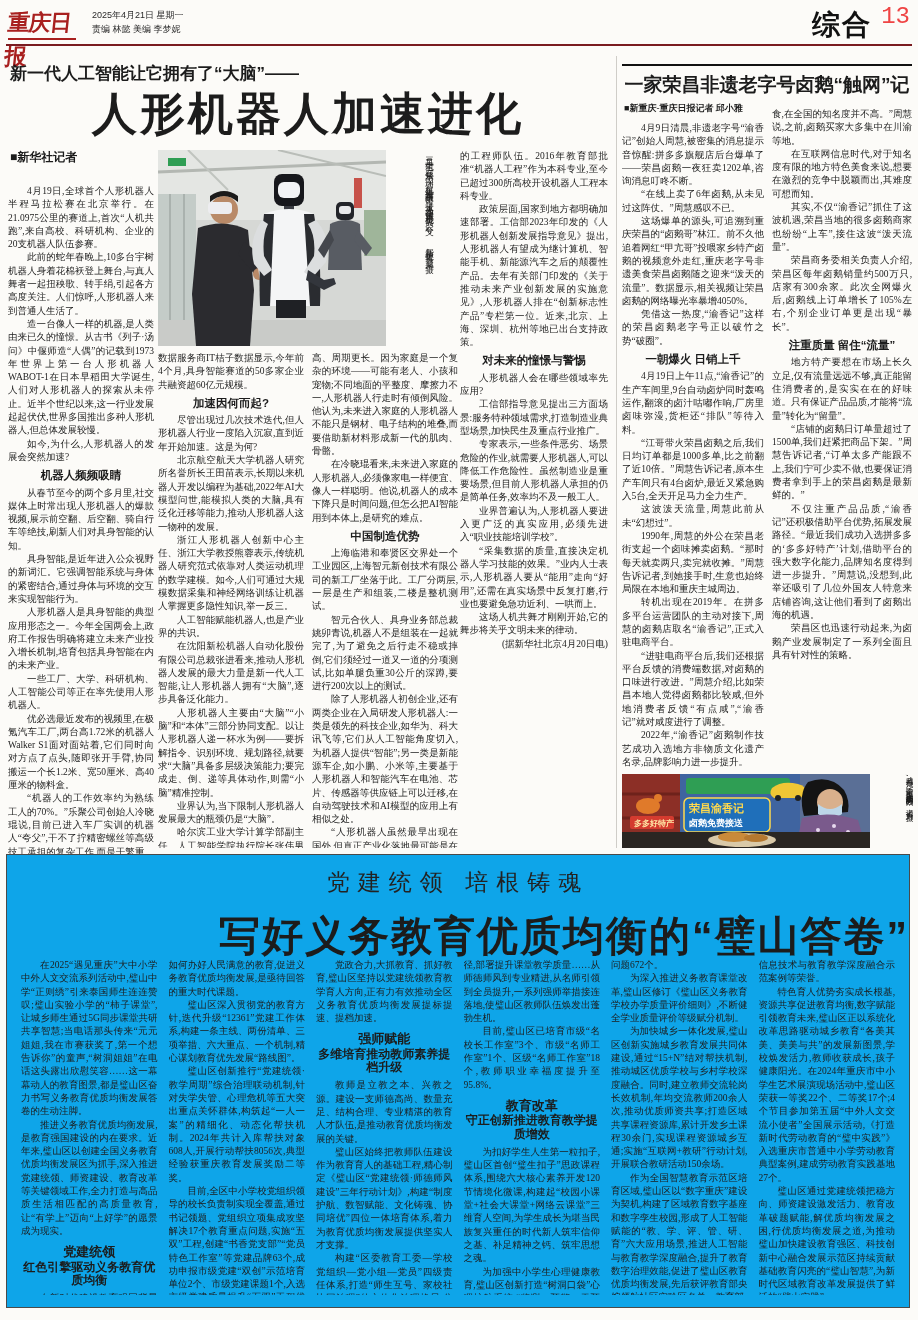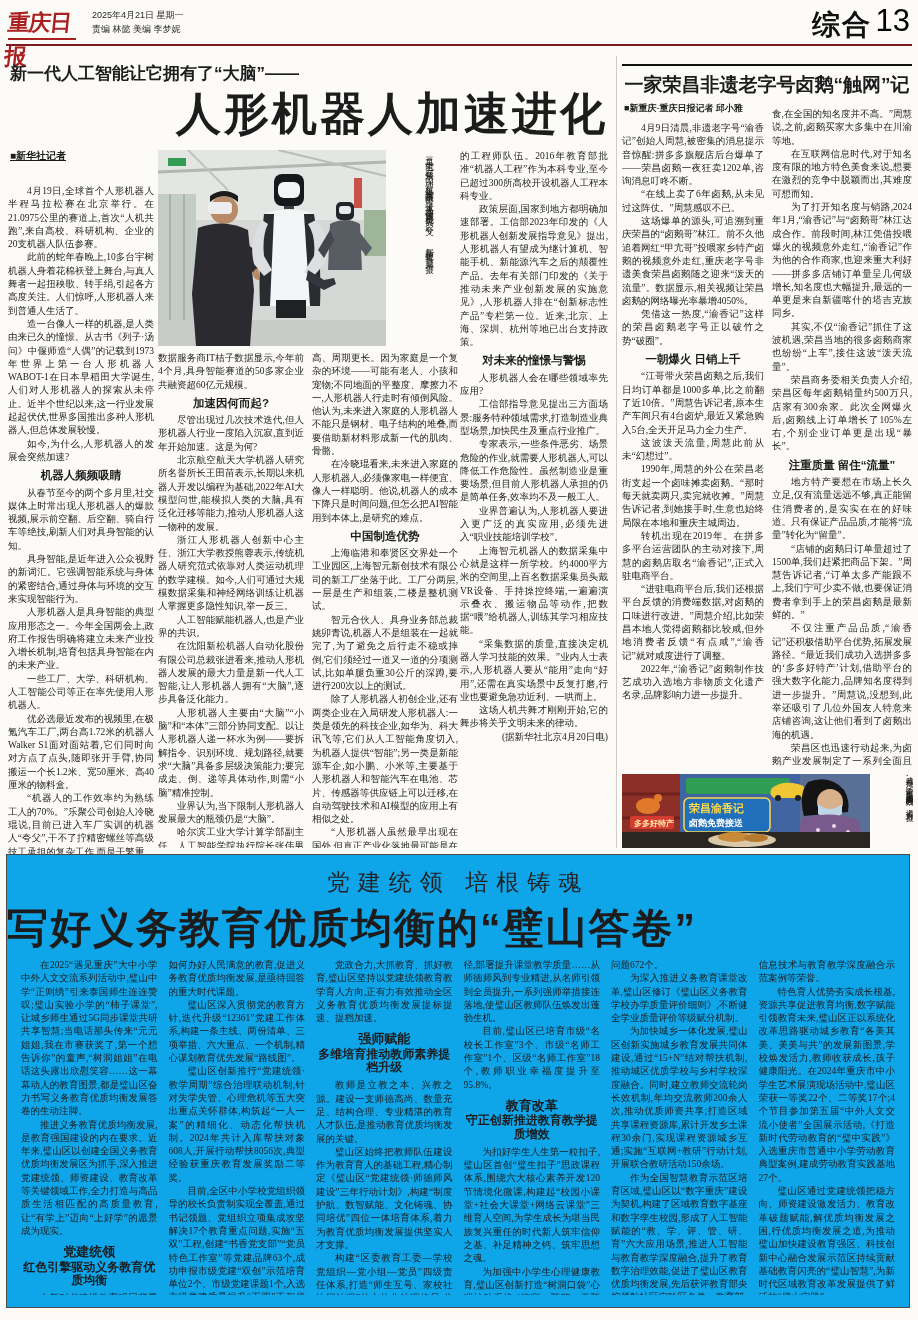--- a/index.html
+++ b/index.html
@@ -7,54 +7,54 @@
         font-family:"Liberation Serif","DejaVu Serif",serif;color:#1c1c1c;}
   
   .masthead{position:absolute;left:8px;top:5px;width:74px;height:36px;color:#a8201f;
             font-family:"DejaVu Serif",serif;font-weight:bold;font-size:22px;letter-spacing:-1px;
             transform:skewX(-6deg);line-height:34px;}
   .masthead-underline{position:absolute;left:8px;top:38px;width:68px;height:2px;background:#a8201f;}
   .dateline{position:absolute;left:92px;top:9px;font-size:9px;color:#2a2a2a;font-family:"Liberation Sans",sans-serif;}
   .staffline{position:absolute;left:92px;top:23px;font-size:9px;color:#2a2a2a;font-family:"Liberation Sans",sans-serif;}
   .section-label{position:absolute;right:46px;top:6px;font-size:28px;font-weight:bold;color:#111;
                  font-family:"Liberation Sans",sans-serif;letter-spacing:2px;}
-  .page-number{position:absolute;right:8px;top:3px;font-size:31px;color:#000000;font-family:Liberation Sans, sans-serif;}
+  .page-number{position:absolute;right:8px;top:3px;font-size:24px;color:#ef4444;font-family:Liberation Mono, monospace;}
   .header-rule{position:absolute;left:6px;top:44px;width:906px;height:2px;background:#7a1b20;}
   
   .col{position:absolute;overflow:hidden;font-size:9.5px;line-height:13.3px;text-align:justify;}
   .para{text-indent:2em;}
   .noind{text-indent:0;}
   .sub{font-weight:bold;text-align:center;font-size:11.5px;margin:5px 0 4px 0;text-indent:0;
        font-family:"Liberation Sans",sans-serif;}
   .sub1{font-weight:bold;text-align:center;font-size:13px;margin:7px 0 2px 0;text-indent:0;
         font-family:"Liberation Sans",sans-serif;}
   .sub2{font-weight:bold;text-align:center;font-size:12px;margin:0 0 5px 0;text-indent:0;
         font-family:"Liberation Sans",sans-serif;}
   .byl{text-align:right;text-indent:0;}
   
   .kicker{position:absolute;left:10px;top:62px;font-size:17px;font-weight:bold;
           font-family:"Liberation Sans",sans-serif;}
-  .main-headline{position:absolute;left:8px;top:84px;width:600px;text-align:right;font-size:45px;
+  .main-headline{position:absolute;left:8px;top:84px;width:600px;text-align:center;font-size:45px;
                  font-weight:bold;letter-spacing:3px;font-family:"Liberation Sans",sans-serif;}
-  .m-byline{position:absolute;left:10px;top:149px;font-size:10px;font-weight:bold;text-decoration:underline;}
+  .m-byline{position:absolute;left:10px;top:149px;font-size:12px;font-weight:bold;}
   .photo-frame{position:absolute;overflow:hidden;background:#eab308;}
   .vcap{position:absolute;writing-mode:vertical-rl;font-size:8.5px;line-height:13px;
         letter-spacing:1.5px;color:#1c1c1c;overflow:hidden;}
   .vdivider{position:absolute;left:616px;top:56px;width:1px;height:792px;background:#cfcdc8;}
   
   .r-toprule{position:absolute;left:622px;top:64px;width:290px;height:2px;background:#111;}
   .r-headline{position:absolute;left:620px;top:72px;width:294px;text-align:center;font-size:19px;
               font-weight:bold;font-family:"Liberation Sans",sans-serif;}
   .r-byline{position:absolute;left:624px;top:102px;font-size:9px;font-weight:bold;}
   
   .bottom-box{position:absolute;left:6px;top:854px;width:904px;height:454px;border:1px solid #4a4a4a;
               background:#0ea5e9;box-sizing:border-box;}
   .b-kicker{position:absolute;left:0;top:12px;width:100%;text-align:center;font-size:23px;
             letter-spacing:8px;color:#222;font-family:"Liberation Sans",sans-serif;}
-  .b-headline{position:absolute;left:0;top:46px;width:100%;text-align:left;font-size:41px;
+  .b-headline{position:absolute;left:0;top:54px;width:100%;text-align:right;font-size:41px;
               font-weight:bold;letter-spacing:2px;font-family:"Liberation Sans",sans-serif;}
   .b-cols{position:absolute;left:14px;right:14px;top:104px;bottom:12px;display:flex;gap:11px;}
   .b-col{flex:1 1 0;overflow:hidden;font-size:9.5px;line-height:13.3px;text-align:justify;}
 </style>
 </head>
 <body>
 
 <div class="page">
 
   <div class="masthead">重庆日报</div>
@@ -147,49 +147,48 @@
       <div class="para">“人形机器人虽然最早出现在国外,但真正产业化落地最可能是在中国,因为中国有非常完整的产业链,所需要的核心零部件和技术都有团队在做。”张进表示,有的专注做“大脑”,有的擅长做双足、躯干等,大家会合力形成一个完整健康的产业生态。</div>
     </div>
   <div class="col" style="left:460px;top:150px;width:148px;height:698px;">
       <div class="para noind">的工程师队伍。2016年教育部批准“机器人工程”作为本科专业,至今已超过300所高校开设机器人工程本科专业。</div>
       <div class="para">政策层面,国家到地方都明确加速部署。工信部2023年印发的《人形机器人创新发展指导意见》提出,人形机器人有望成为继计算机、智能手机、新能源汽车之后的颠覆性产品。去年有关部门印发的《关于推动未来产业创新发展的实施意见》,人形机器人排在“创新标志性产品”专栏第一位。近来,北京、上海、深圳、杭州等地已出台支持政策。</div>
       <div class="sub">对未来的憧憬与警惕</div>
       <div class="para">人形机器人会在哪些领域率先应用?</div>
       <div class="para">工信部指导意见提出三方面场景:服务特种领域需求,打造制造业典型场景,加快民生及重点行业推广。</div>
       <div class="para">专家表示,一些条件恶劣、场景危险的作业,就需要人形机器人,可以降低工作危险性。虽然制造业是重要场景,但目前人形机器人承担的仍是简单任务,效率均不及一般工人。</div>
       <div class="para">业界普遍认为,人形机器人要进入更广泛的真实应用,必须先进入“职业技能培训学校”。</div>
-      <div class="para">上海智元机器人的数据采集中心就是这样一所学校。约4000平方米的空间里,上百名数据采集员头戴VR设备、手持操控终端,一遍遍演示叠衣、搬运物品等动作,把数据“喂”给机器人,训练其学习相应技能。</div>
       <div class="para">“采集数据的质量,直接决定机器人学习技能的效果。”业内人士表示,人形机器人要从“能用”走向“好用”,还需在真实场景中反复打磨,行业也要避免急功近利、一哄而上。</div>
       <div class="para">这场人机共舞才刚刚开始,它的舞步将关乎文明未来的律动。</div>
       <div class="para byl">(据新华社北京4月20日电)</div>
     </div>
 
   <div class="vdivider"></div>
 
   <div class="r-toprule"></div>
   <div class="r-headline">一家荣昌非遗老字号卤鹅“触网”记</div>
   <div class="r-byline">■新重庆-重庆日报记者  邱小雅</div>
 
   <div class="col" style="left:622px;top:122px;width:142px;height:648px;">
       <div class="para">4月9日清晨,非遗老字号“渝香记”创始人周慧,被密集的消息提示音惊醒:拼多多旗舰店后台爆单了——荣昌卤鹅一夜狂卖1202单,咨询消息叮咚不断。</div>
       <div class="para">“在线上卖了6年卤鹅,从未见过这阵仗。”周慧感叹不已。</div>
       <div class="para">这场爆单的源头,可追溯到重庆荣昌的“卤鹅哥”林江。前不久他追着网红“甲亢哥”投喂家乡特产卤鹅的视频意外走红,重庆老字号非遗美食荣昌卤鹅随之迎来“泼天的流量”。数据显示,相关视频让荣昌卤鹅的网络曝光率暴增4050%。</div>
       <div class="para">凭借这一热度,“渝香记”这样的荣昌卤鹅老字号正以破竹之势“破圈”。</div>
       <div class="sub">一朝爆火 日销上千</div>
+      <div class="para">4月19日上午11点,“渝香记”的生产车间里,9台自动卤炉同时轰鸣运作,翻滚的卤汁咕嘟作响,厂房里卤味弥漫,货柜还“排队”等待入料。</div>
       <div class="para">“江哥带火荣昌卤鹅之后,我们日均订单都是1000多单,比之前翻了近10倍。”周慧告诉记者,原本生产车间只有4台卤炉,最近又紧急购入5台,全天开足马力全力生产。</div>
       <div class="para">这波泼天流量,周慧此前从未“幻想过”。</div>
       <div class="para">1990年,周慧的外公在荣昌老街支起一个卤味摊卖卤鹅。“那时每天就卖两只,卖完就收摊。”周慧告诉记者,到她接手时,生意也始终局限在本地和重庆主城周边。</div>
       <div class="para">转机出现在2019年。在拼多多平台运营团队的主动对接下,周慧的卤鹅店取名“渝香记”,正式入驻电商平台。</div>
       <div class="para">“进驻电商平台后,我们还根据平台反馈的消费端数据,对卤鹅的口味进行改进。”周慧介绍,比如荣昌本地人觉得卤鹅都比较咸,但外地消费者反馈“有点咸”,“渝香记”就对咸度进行了调整。</div>
       <div class="para">2022年,“渝香记”卤鹅制作技艺成功入选地方非物质文化遗产名录,品牌影响力进一步提升。</div>
     </div>
   <div class="col" style="left:772px;top:108px;width:140px;height:662px;">
       <div class="para noind">食,在全国的知名度并不高。”周慧说,之前,卤鹅买家大多集中在川渝等地。</div>
       <div class="para">在互联网信息时代,对于知名度有限的地方特色美食来说,想要在激烈的竞争中脱颖而出,其难度可想而知。</div>
-      <div class="para">为了打开知名度与销路,2024年1月,“渝香记”与“卤鹅哥”林江达成合作。前段时间,林江凭借投喂爆火的视频意外走红,“渝香记”作为他的合作商家,也迎来重大利好——拼多多店铺订单量呈几何级增长,知名度也大幅提升,最远的一单更是来自新疆喀什的塔吉克族同乡。</div>
       <div class="para">其实,不仅“渝香记”抓住了这波机遇,荣昌当地的很多卤鹅商家也纷纷“上车”,接住这波“泼天流量”。</div>
       <div class="para">荣昌商务委相关负责人介绍,荣昌区每年卤鹅销量约500万只,店家有300余家。此次全网爆火后,卤鹅线上订单增长了105%左右,个别企业订单更是出现“暴长”。</div>
       <div class="sub">注重质量 留住“流量”</div>
       <div class="para">地方特产要想在市场上长久立足,仅有流量远远不够,真正能留住消费者的,是实实在在的好味道。只有保证产品品质,才能将“流量”转化为“留量”。</div>
       <div class="para">“店铺的卤鹅日订单量超过了1500单,我们赶紧把商品下架。”周慧告诉记者,“订单太多产能跟不上,我们宁可少卖不做,也要保证消费者拿到手上的荣昌卤鹅是最新鲜的。”</div>
       <div class="para">不仅注重产品品质,“渝香记”还积极借助平台优势,拓展发展路径。“最近我们成功入选拼多多的‘多多好特产’计划,借助平台的强大数字化能力,品牌知名度得到进一步提升。”周慧说,没想到,此举还吸引了几位外国友人特意来店铺咨询,这让他们看到了卤鹅出海的机遇。</div>
       <div class="para">荣昌区也迅速行动起来,为卤鹅产业发展制定了一系列全面且具有针对性的策略。</div>
     </div>
 
   <div class="photo-frame" style="left:622px;top:774px;width:248px;height:74px;">

